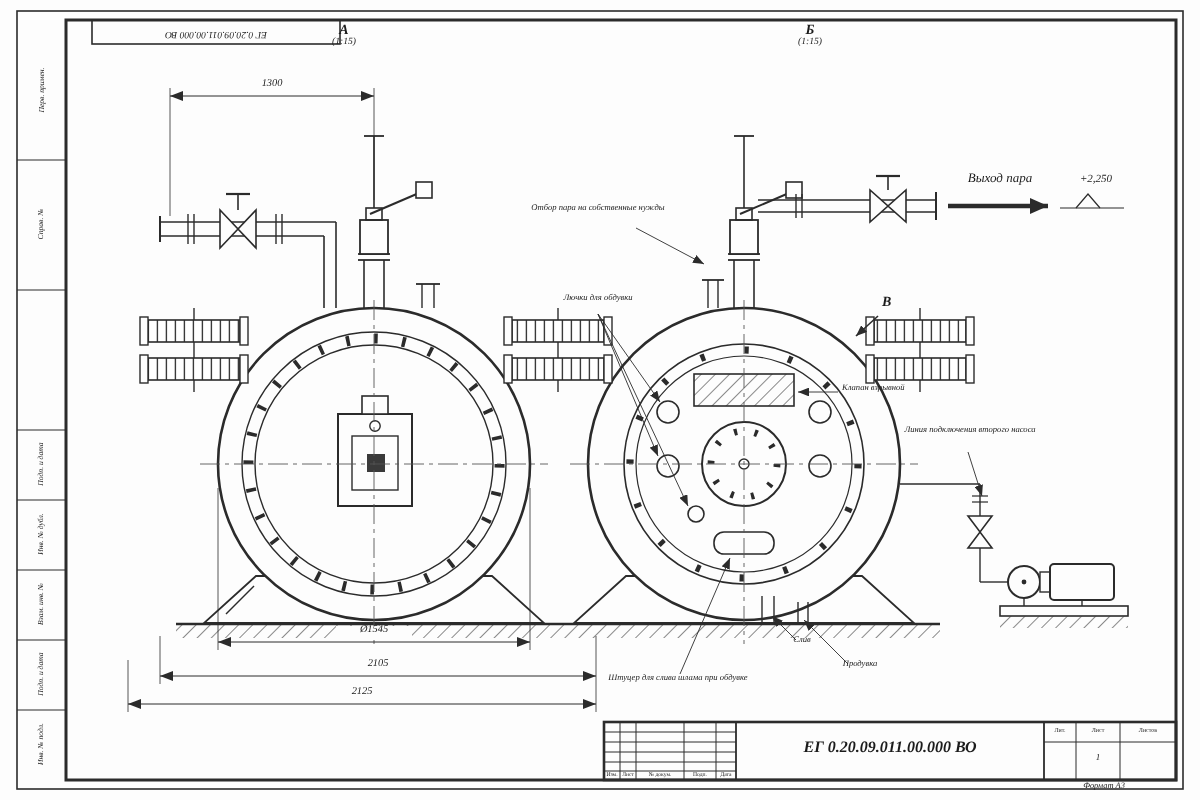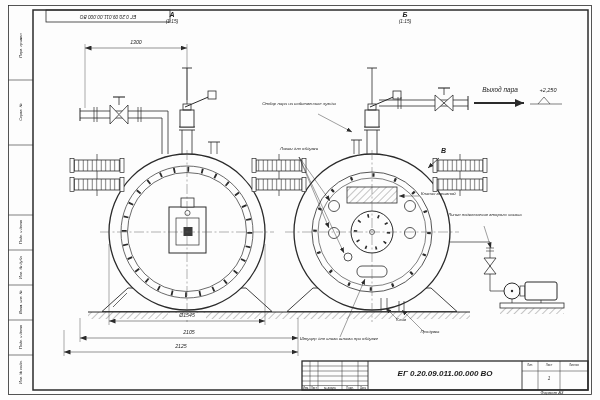--- a/index.html
+++ b/index.html
@@ -1,17 +1,17 @@
 <!DOCTYPE html>
 <html><head>
 <meta charset="utf-8">
 <style>
   html,body{margin:0;padding:0;background:#ffffff;}
   #page{position:relative;width:600px;height:400px;background:#fdfdfd;overflow:hidden;
-        font-family:Liberation Sans, sans-serif;color:#1b1b1b;}
+        font-family:Liberation Serif, serif;color:#1b1b1b;}
   #draw{position:absolute;left:0;top:0;}
   .lbl{position:absolute;font-style:italic;line-height:1.15;color:#1b1b1b;white-space:normal;}
   .c{font-size:4.3px;text-align:center;}
   .dim{font-size:5.2px;text-align:center;background:#fdfdfd;white-space:nowrap;font-style:italic;}
   .view{text-align:center;}
   .vname{font-size:7px;font-weight:bold;font-style:italic;}
   .vscale{font-size:4.8px;font-style:italic;}
   .vlab{position:absolute;font-size:3.8px;font-style:italic;text-align:center;height:10px;line-height:10px;
         transform:rotate(-90deg);color:#222;white-space:nowrap;}
   .stamp{position:absolute;left:48px;top:11px;width:120px;height:11px;line-height:11px;

